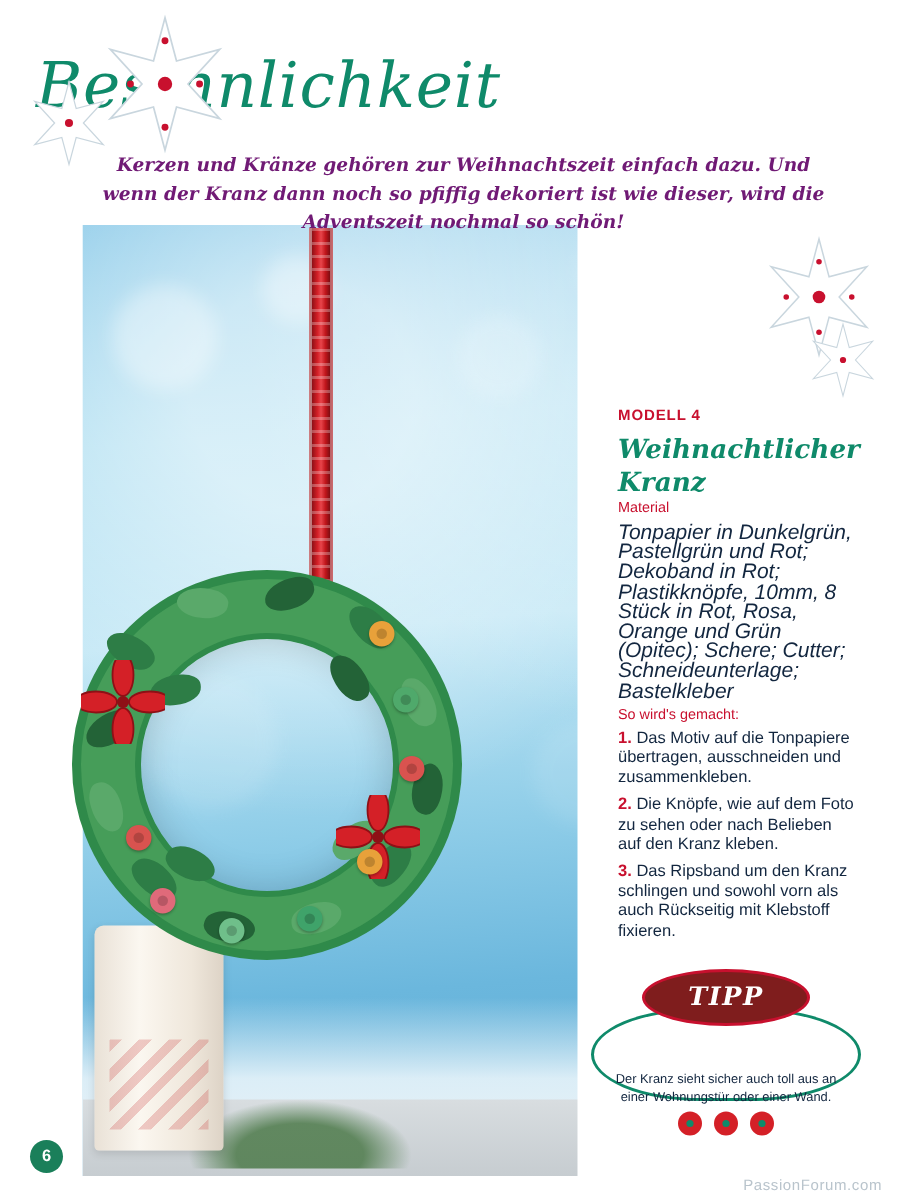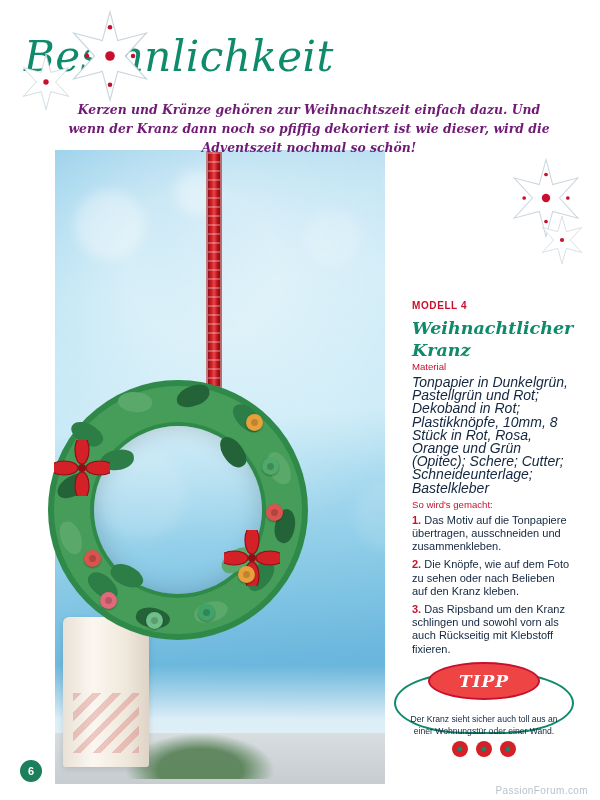--- a/index.html
+++ b/index.html
@@ -103,43 +103,43 @@
     border-radius:50%; background:rgba(0,0,0,.18);
   }
   .flower { position:absolute; width:56px; height:56px; }
 
   .caption {
     position:absolute; left:292px; top:712px; width:120px; text-align:center;
     font-size:9.5px; font-weight:bold; color:#12263f; line-height:13px;
   }
 
   
-  .col { position:absolute; right:28px; top:300px; width:160px; color:#12263f; }
+  .col { position:absolute; right:28px; top:272px; width:160px; color:#12263f; }
   .modell { font-size:10px; font-weight:bold; color:#c8102e; letter-spacing:.6px; margin-bottom:6px; }
   .proj-title {
     font-family:"DejaVu Serif", serif; font-style:italic; font-weight:bold;
     font-size:17.5px; line-height:22px; color:#0f8a6a; margin-bottom:0;
   }
   .sec-head { font-size:9.6px; font-weight:normal; color:#c8102e; margin-bottom:4px; }
   .material { font-size:14px; line-height:13.2px; font-style:italic; margin-bottom:4px; }
   .steps { font-size:11px; line-height:13.2px; }
   .steps p { margin:0 0 5px 0; }
   .steps b { color:#c8102e; }
 
   
   .tipp { position:absolute; right:26px; bottom:44px; width:180px; height:110px; }
   .tipp .bubble {
     position:absolute; left:0; top:26px; width:180px; height:62px;
     border:2px solid #0f8a6a; border-radius:50%/38px; background:#fff;
     display:flex; align-items:center; justify-content:center; text-align:center;
   }
   .tipp .bubble span { font-size:8.6px; line-height:12px; color:#12263f; padding:0 14px;margin-top:44px; }
   .tipp .oval {
-    position:absolute; left:34px; top:16px; width:112px; height:38px;
-    border-radius:50%; background:#ef4444; border:2px solid #c8102e;
+    position:absolute; left:34px; top:0; width:112px; height:38px;
+    border-radius:50%; background:#7f1d1d; border:2px solid #c8102e;
     display:flex; align-items:center; justify-content:center;
   }
   .tipp .oval span {
     font-family:"DejaVu Serif", serif; font-weight:bold; font-style:italic;
     color:#ffffff; font-size:17px; letter-spacing:1px;
   }
 
   
   .pagenum {
     position:absolute; left:20px; bottom:18px; width:22px; height:22px; border-radius:50%;

